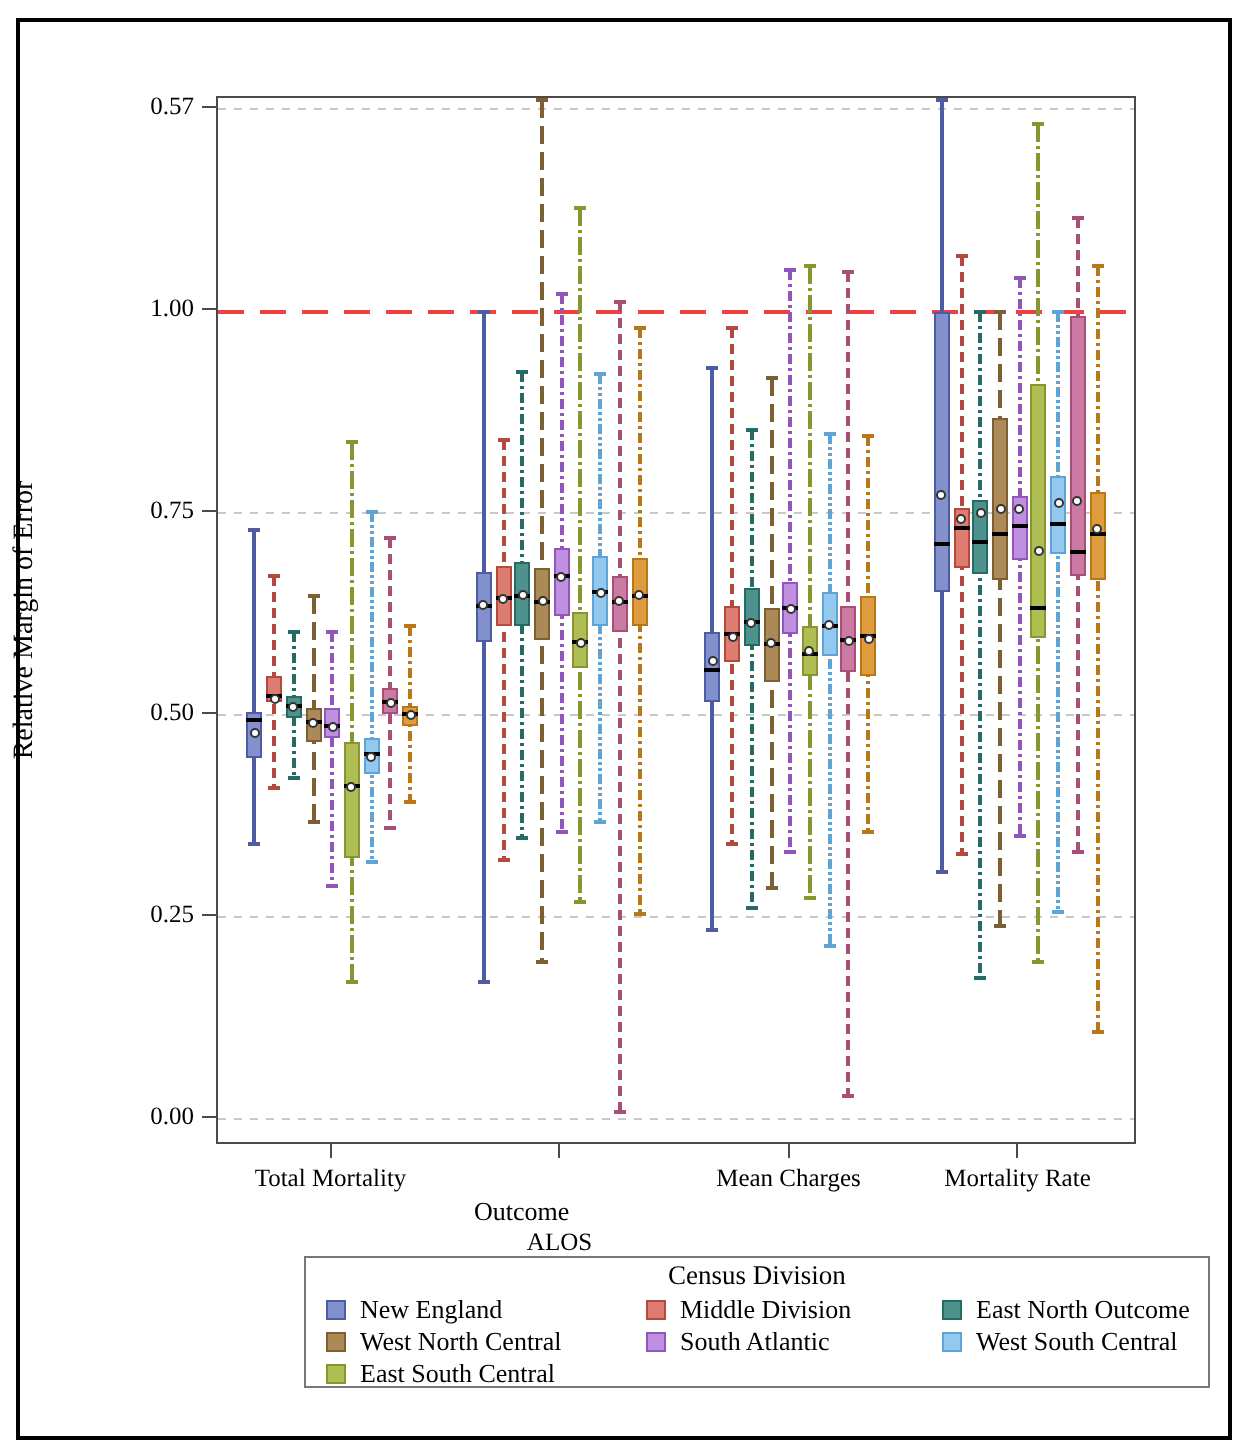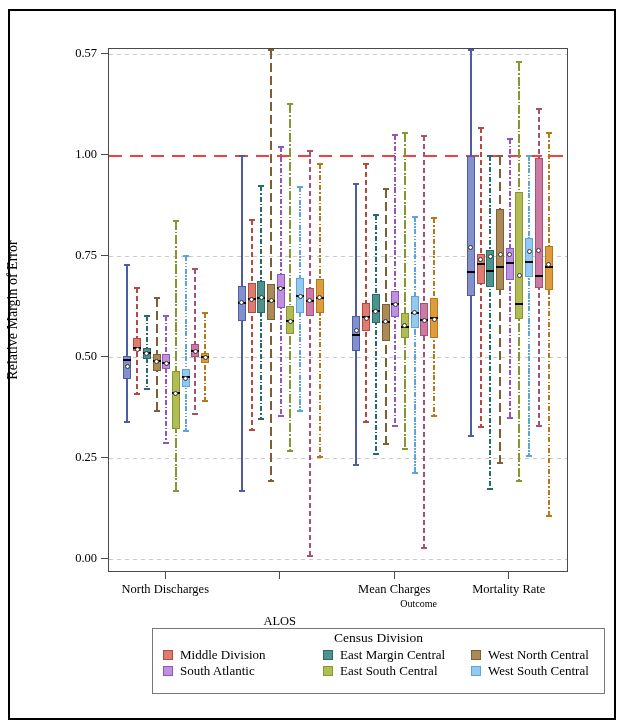--- a/index.html
+++ b/index.html
@@ -2,21 +2,21 @@
 <html><head>
 <meta charset="utf-8">
 <style>
   html,body{margin:0;padding:0;background:#fff;}
   .canvas{position:relative;width:623px;height:727px;background:#fff;
           font-family:"Liberation Serif","DejaVu Serif",serif;color:#000;overflow:hidden;}
   .figure-border{position:absolute;left:8px;top:9px;right:7px;bottom:7px;border:2px solid #000;pointer-events:none;}
   .title{position:absolute;left:60px;top:18px;width:556px;text-align:center;font-size:13.5px;font-weight:bold;}
   .plot{position:absolute;left:108px;top:48px;width:458px;height:522px;border:1px solid #4a4a4a;box-sizing:content-box;}
   .ylabel{position:absolute;left:-77px;top:302px;width:180px;text-align:center;font-size:14px;transform:rotate(-90deg);transform-origin:center;}
-  .xlabel{position:absolute;left:237px;top:598px;width:200px;text-align:right;font-size:10px;}
+  .xlabel{position:absolute;left:237px;top:598px;width:200px;text-align:left;font-size:13px;}
   .ytick-label{position:absolute;width:34px;text-align:right;font-size:12.5px;}
   .xtick-label{position:absolute;width:120px;text-align:center;font-size:12.5px;}
   .tickmark{position:absolute;background:#4a4a4a;}
   .gridline{position:absolute;height:1px;left:0;width:100%;}
   .whisker{position:absolute;width:2px;}
   .wcap{position:absolute;height:2px;width:6px;}
   .box{position:absolute;width:8px;box-sizing:border-box;border:1px solid;}
   .median{position:absolute;width:8px;height:2px;background:#000;}
   .meandot{position:absolute;width:5px;height:5px;border-radius:50%;background:#fff;border:1px solid #333;box-sizing:border-box;}
   .legend{position:absolute;left:152px;top:628px;width:453px;height:66px;border:1px solid #777;box-sizing:border-box;background:#fff;}
@@ -334,51 +334,55 @@
       <div class="ytick-label" style="left: 63px; top: 449.5px;">0.25</div>
       <div class="tickmark" style="left: 101px; top: 356px; width: 7px; height: 1px; position: absolute;"></div>
       <div class="ytick-label" style="left: 63px; top: 348.5px;">0.50</div>
       <div class="tickmark" style="left: 101px; top: 255px; width: 7px; height: 1px; position: absolute;"></div>
       <div class="ytick-label" style="left: 63px; top: 247.5px;">0.75</div>
       <div class="tickmark" style="left: 101px; top: 154px; width: 7px; height: 1px; position: absolute;"></div>
       <div class="ytick-label" style="left: 63px; top: 146.5px;">1.00</div>
       <div class="tickmark" style="left: 101px; top: 53px; width: 7px; height: 1px; position: absolute;"></div>
       <div class="ytick-label" style="left: 63px; top: 45.5px;">0.57</div>
       <div class="tickmark" style="left: 164.75px; top: 572px; width: 1px; height: 7px; position: absolute;"></div>
-      <div class="xtick-label" style="left: 105.25px; top: 582px;">North Discharges</div>
+      <div class="xtick-label" style="left: 105.25px; top: 582px;">Total Mortality</div>
       <div class="tickmark" style="left: 279.25px; top: 572px; width: 1px; height: 7px; position: absolute;"></div>
       <div class="xtick-label" style="left: 219.75px; top: 614px;">ALOS</div>
       <div class="tickmark" style="left: 393.75px; top: 572px; width: 1px; height: 7px; position: absolute;"></div>
       <div class="xtick-label" style="left: 334.25px; top: 582px;">Mean Charges</div>
       <div class="tickmark" style="left: 508.25px; top: 572px; width: 1px; height: 7px; position: absolute;"></div>
       <div class="xtick-label" style="left: 448.75px; top: 582px;">Mortality Rate</div>
     </div>
   <div class="xlabel">Outcome</div>
   <div class="legend">
     <div class="legend-title">Census Division</div>
     <div id="legend-grid" class="legend-grid">
         <div class="legend-entry">
+          <span class="swatch" style="background: rgb(130, 144, 203); border-color: rgb(78, 92, 166);"></span>
+          <span>New England</span>
+        </div>
+        <div class="legend-entry">
           <span class="swatch" style="background: rgb(221, 125, 114); border-color: rgb(182, 72, 62);"></span>
           <span>Middle Division</span>
         </div>
         <div class="legend-entry">
           <span class="swatch" style="background: rgb(77, 146, 141); border-color: rgb(39, 107, 103);"></span>
-          <span>East Margin Central</span>
+          <span>East North Outcome</span>
         </div>
         <div class="legend-entry">
           <span class="swatch" style="background: rgb(171, 138, 87); border-color: rgb(124, 95, 51);"></span>
           <span>West North Central</span>
         </div>
         <div class="legend-entry">
           <span class="swatch" style="background: rgb(190, 144, 223); border-color: rgb(145, 85, 187);"></span>
           <span>South Atlantic</span>
         </div>
         <div class="legend-entry">
+          <span class="swatch" style="background: rgb(147, 201, 238); border-color: rgb(94, 164, 214);"></span>
+          <span>West South Central</span>
+        </div>
+        <div class="legend-entry">
           <span class="swatch" style="background: rgb(176, 188, 84); border-color: rgb(135, 150, 46);"></span>
           <span>East South Central</span>
-        </div>
-        <div class="legend-entry">
-          <span class="swatch" style="background: rgb(147, 201, 238); border-color: rgb(94, 164, 214);"></span>
-          <span>West South Central</span>
         </div>
       </div>
   </div>
 </div>
 
 </body></html>

